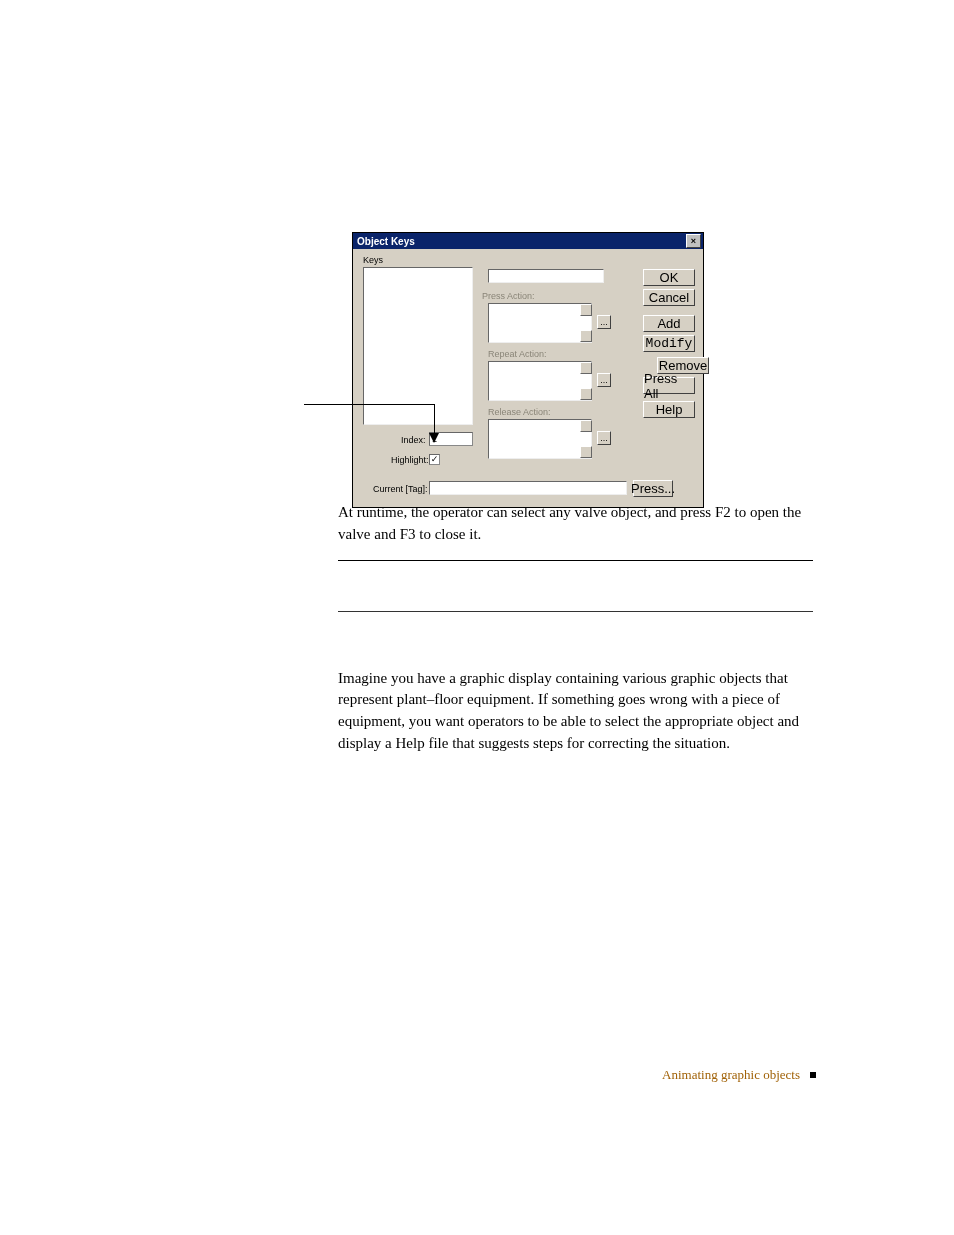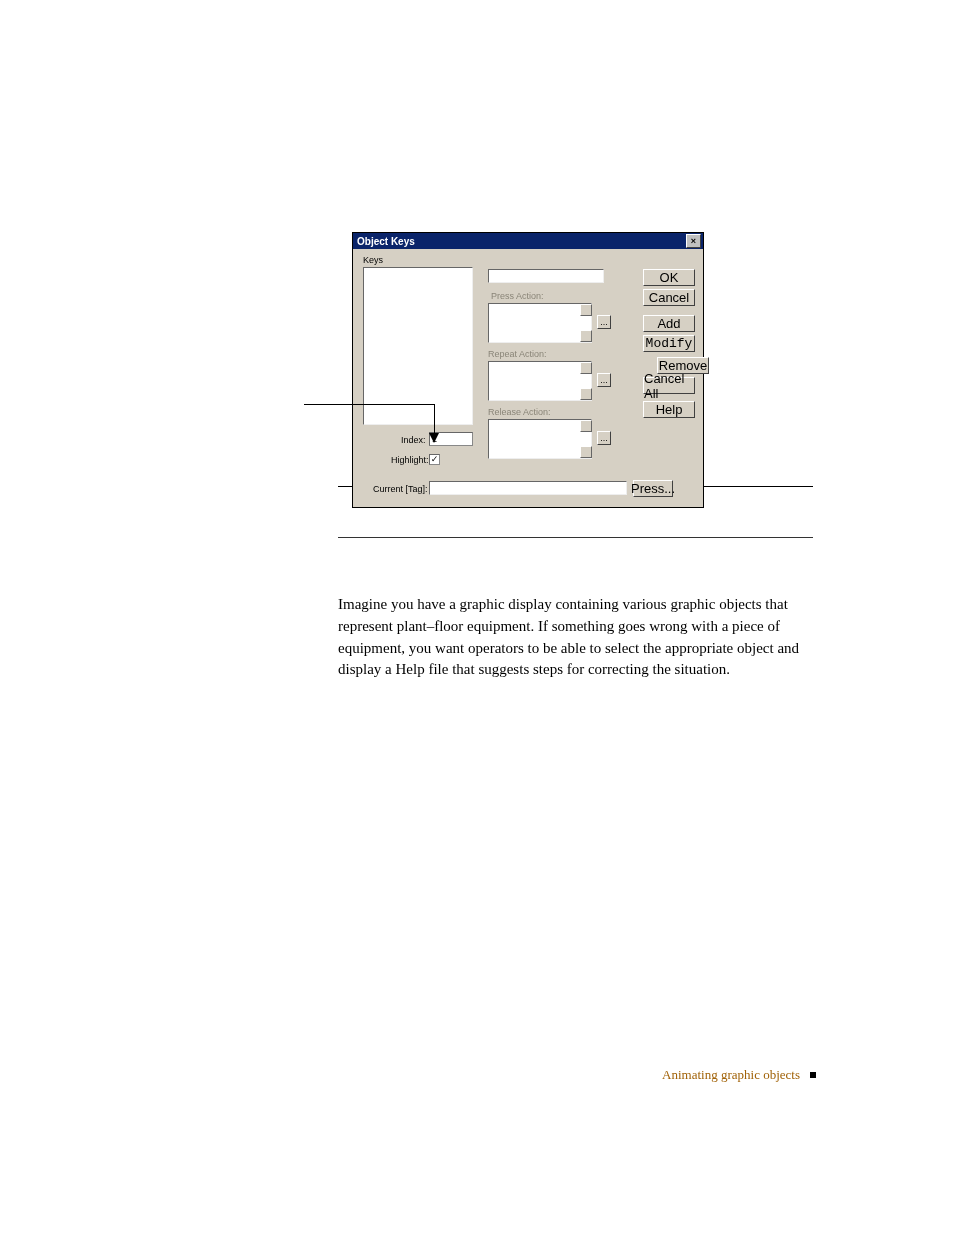--- a/index.html
+++ b/index.html
@@ -186,21 +186,21 @@
         <span class="close">×</span>
       </div>
       <div class="dlg-body">
 
         <span class="lbl" style="left:10px; top:6px;text-align:right;">Keys</span>
         <div class="sunken" style="left:10px; top:18px; width:110px; height:158px;"></div>
 
         <span class="lbl disabled" style="left:135px; top:24px;">Label:</span>
         <div class="sunken" style="left:135px; top:20px; width:116px; height:14px;"></div>
 
-        <span class="lbl disabled" style="left:138px; top:42px;">Press Action:</span>
+        <span class="lbl disabled" style="left:129px; top:42px;">Press Action:</span>
         <div class="sunken" style="left:135px; top:54px; width:104px; height:40px;"></div>
         <div class="scrollbtn" style="left:227px; top:55px;"></div>
         <div class="scrollbtn" style="left:227px; top:81px;"></div>
         <div class="tinybtn" style="left:244px; top:66px;">
             <span>...</span>
           </div>
 
         <span class="lbl disabled" style="left:135px; top:100px;">Repeat Action:</span>
         <div class="sunken" style="left:135px; top:112px; width:104px; height:40px;"></div>
         <div class="scrollbtn" style="left:227px; top:113px;"></div>
@@ -240,34 +240,35 @@
         <div class="btn" style="left:290px; top:66px;">
             <span>Add</span>
           </div>
         <div class="btn" style="left:290px; top:86px;font-family:Liberation Mono, monospace;">
             <span>Modify</span>
           </div>
         <div class="btn" style="left:304px; top:108px;">
             <span>Remove</span>
           </div>
         <div class="btn" style="left:290px; top:128px;">
-            <span>Cancel All</span>
+            <span>Press All</span>
           </div>
         <div class="btn" style="left:290px; top:152px;text-align:center;">
             <span>Help</span>
           </div>
       </div>
     </div>
   </div>
 
   <div class="pointer-line" style="left:304px; top:404px; width:130px;"></div>
   <div class="pointer-line" style="left:434px; top:404px; width:1px; height:30px;"></div>
   <div class="pointer-arrow" style="left:429px; top:433px;"></div>
 
   <div class="content-col">
+    <p class="para" style="margin-top:30px;">At runtime, the operator can select any valve object, and press F2 to open the valve and F3 to close it.</p>
     <hr class="hr">
     <div style="height:22px;"></div>
     <hr class="hr thin">
     <p class="para" style="margin-top:56px;">Imagine you have a graphic display containing various graphic objects that represent plant–floor equipment. If something goes wrong with a piece of equipment, you want operators to be able to select the appropriate object and display a Help file that suggests steps for correcting the situation.</p>
   </div>
 
   <div class="footer">
     <span>Animating graphic objects</span>
     <span class="sq"></span>
   </div>

